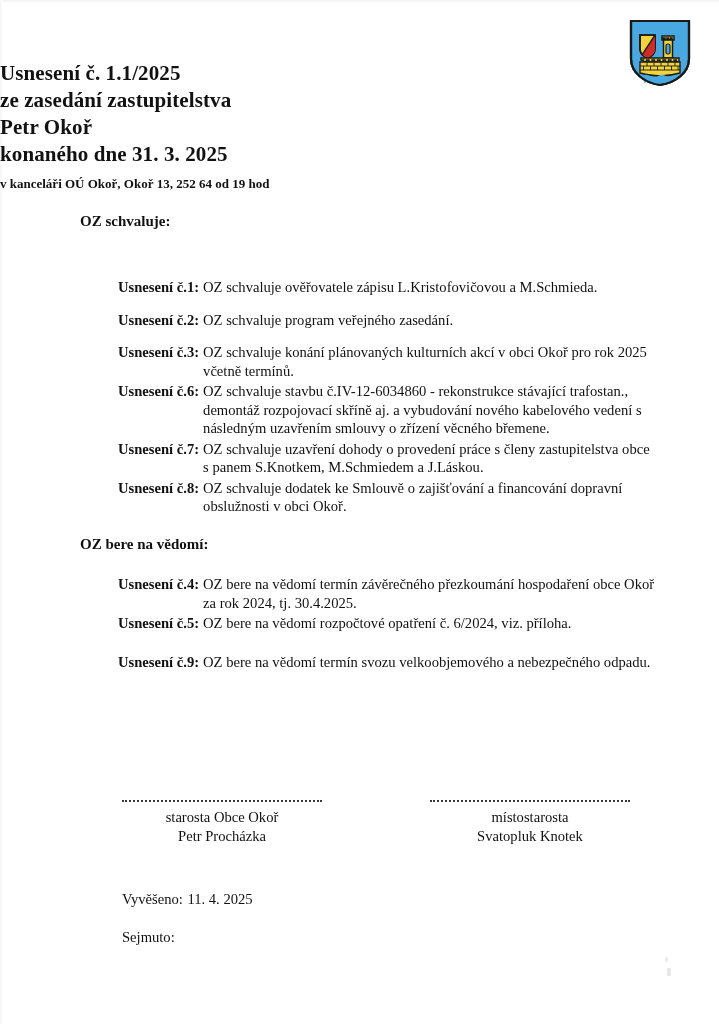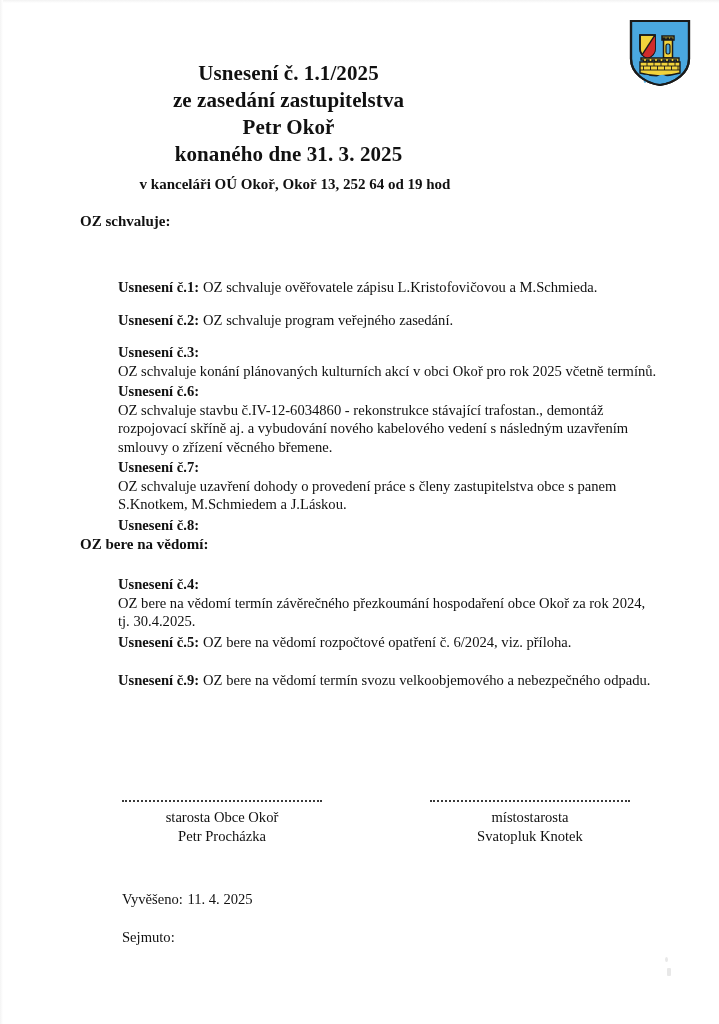--- a/index.html
+++ b/index.html
@@ -48,34 +48,33 @@
     width: 62px;
     height: 68px;
   }
 
   
   #header {
     position: absolute;
     top: 60px;
     left: 0;
     width: 577px;
-    text-align: center;
+    text-align: left;
   }
   #header .hline {
     font-weight: bold;
     font-size: 21px;
     line-height: 27px;
     letter-spacing: 0.1px;
   }
   #header .subline {
     font-weight: bold;
-    font-size: 15px;
+    font-size: 13px;
     line-height: 20px;
     margin-top: 6px;
-    padding-left: 13px;
   }
 
   
   .section-title {
     position: absolute;
     left: 80px;
     font-weight: bold;
     font-size: 15px;
   }
   #sec-approve-title { top: 213px; }
@@ -100,21 +99,21 @@
     white-space: nowrap;
     flex: 0 0 auto;
     padding-right: 4px;
   }
   .res .body {
     flex: 1 1 auto;
     text-indent: 0;
   }
   .res.gap-after { margin-bottom: 14px; }
   .res.gap-after-lg { margin-bottom: 20px; }
-  .res.tight { margin-bottom: 2px; flex-direction: column; }
+  .res.tight { margin-bottom: 2px; }
 
   
   #sig-area {
     position: absolute;
     top: 712px;
     left: 0;
     width: 688px;
     height: 160px;
   }
   .sig-col {
@@ -232,20 +231,21 @@
     <div class="res tight">
       <span class="label">Usnesení č.6:</span>
       <span class="body">OZ schvaluje  stavbu č.IV-12-6034860 - rekonstrukce stávající trafostan., demontáž rozpojovací skříně aj. a vybudování nového kabelového vedení s následným uzavřením smlouvy o zřízení věcného břemene.</span>
     </div>
     <div class="res tight">
       <span class="label">Usnesení č.7:</span>
       <span class="body">OZ schvaluje  uzavření dohody o provedení práce s členy zastupitelstva obce s panem S.Knotkem, M.Schmiedem a J.Láskou.</span>
     </div>
     <div class="res">
       <span class="label">Usnesení č.8:</span>
+      <span class="body">OZ schvaluje  dodatek ke Smlouvě o zajišťování a financování dopravní obslužnosti v obci Okoř.</span>
     </div>
   </div>
 
   <div class="section-title" id="sec-note-title">OZ bere na vědomí:</div>
 
   <div class="res-list" id="note-list">
     <div class="res tight">
       <span class="label">Usnesení č.4:</span>
       <span class="body">OZ bere na vědomí termín závěrečného přezkoumání hospodaření obce Okoř za rok 2024, tj. 30.4.2025.</span>
     </div>

